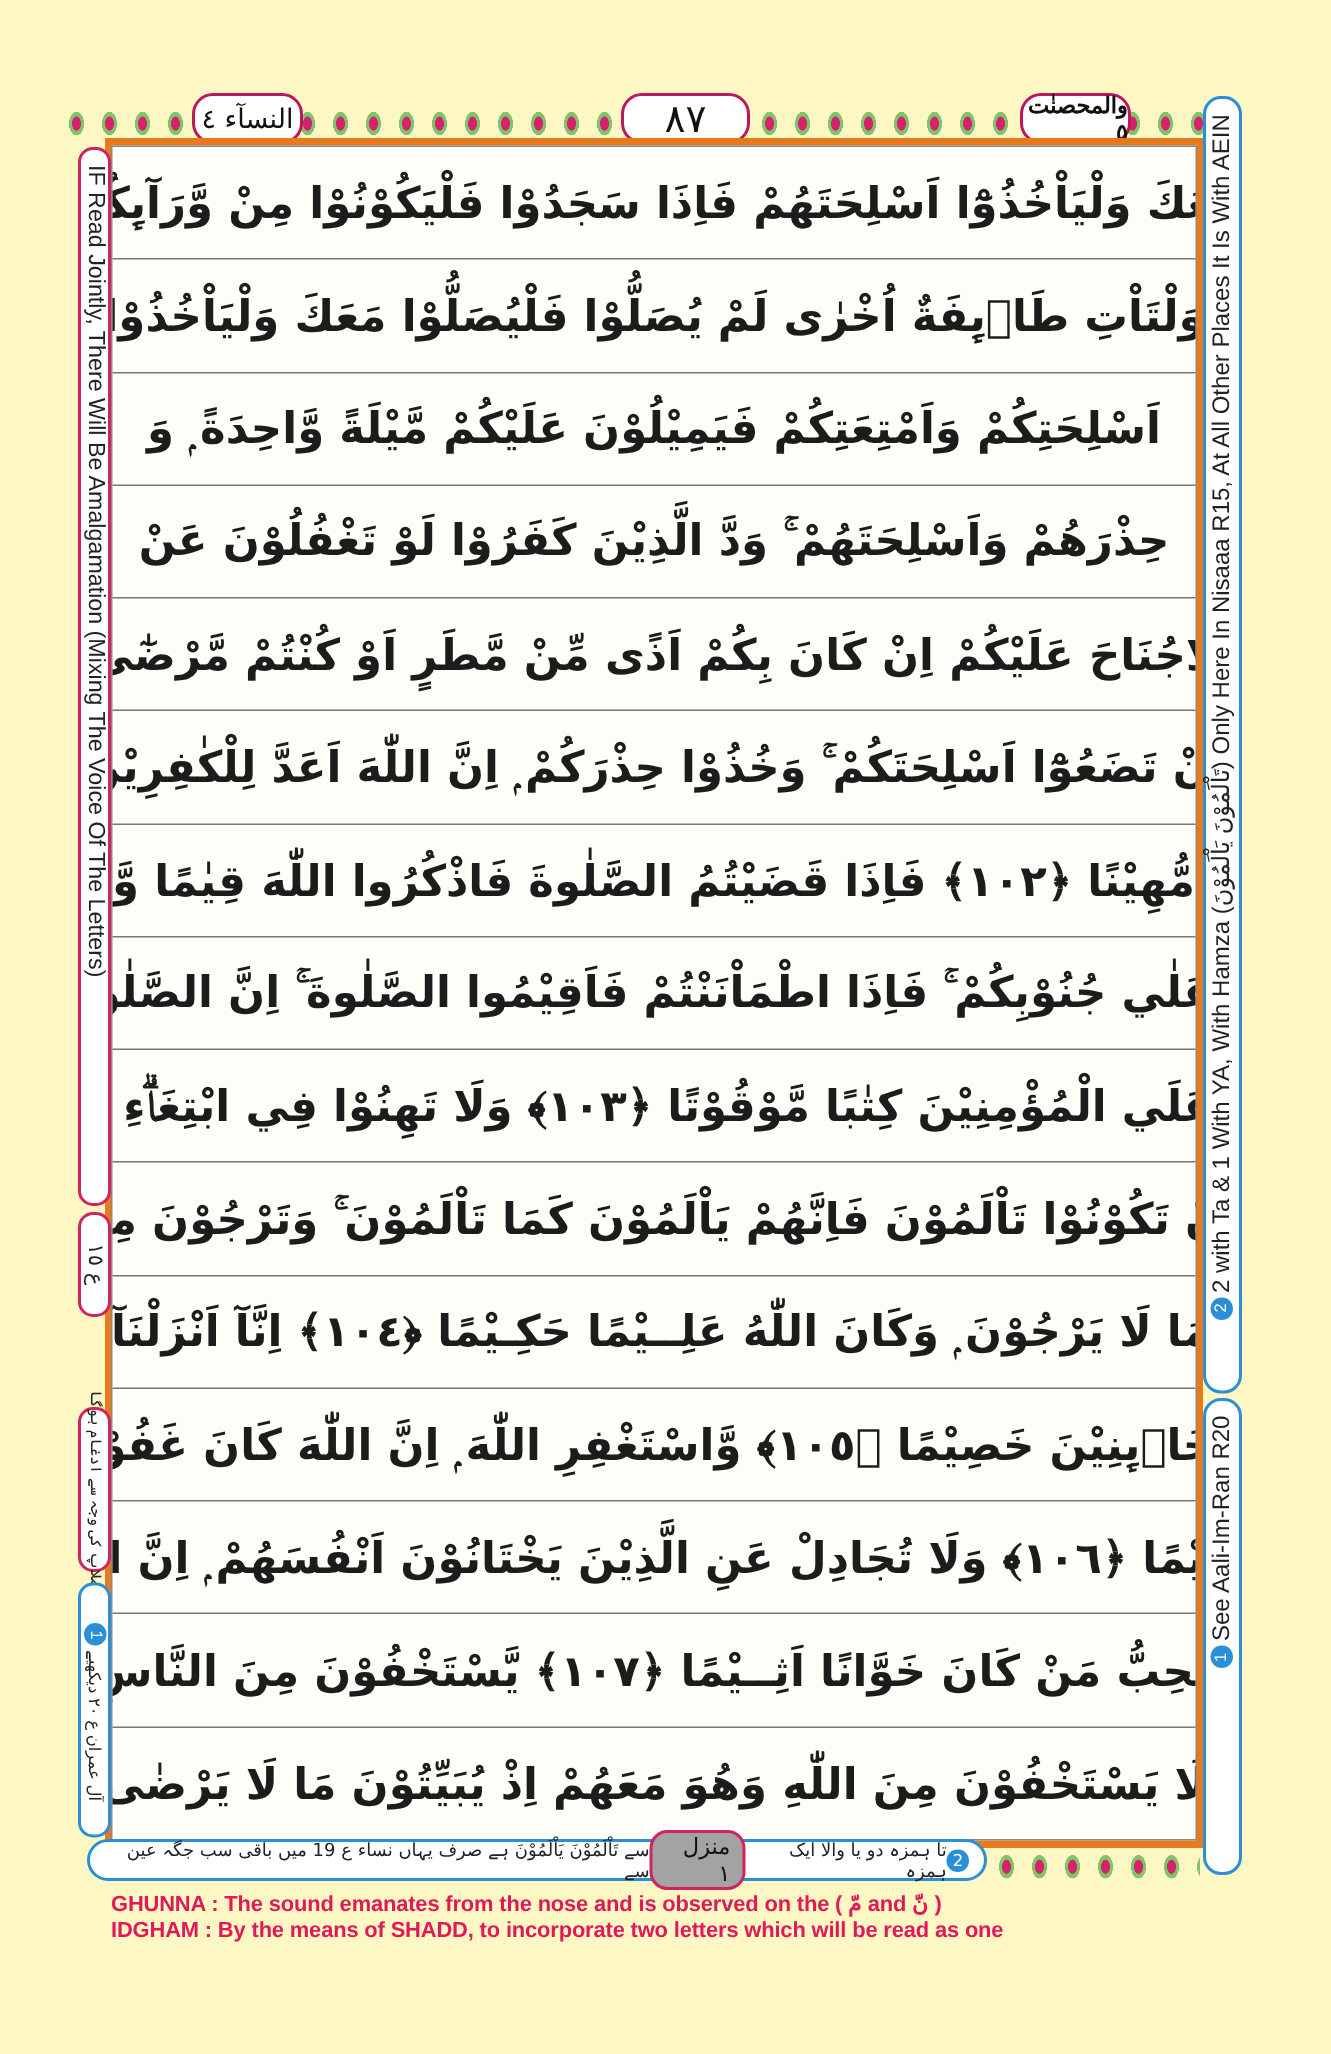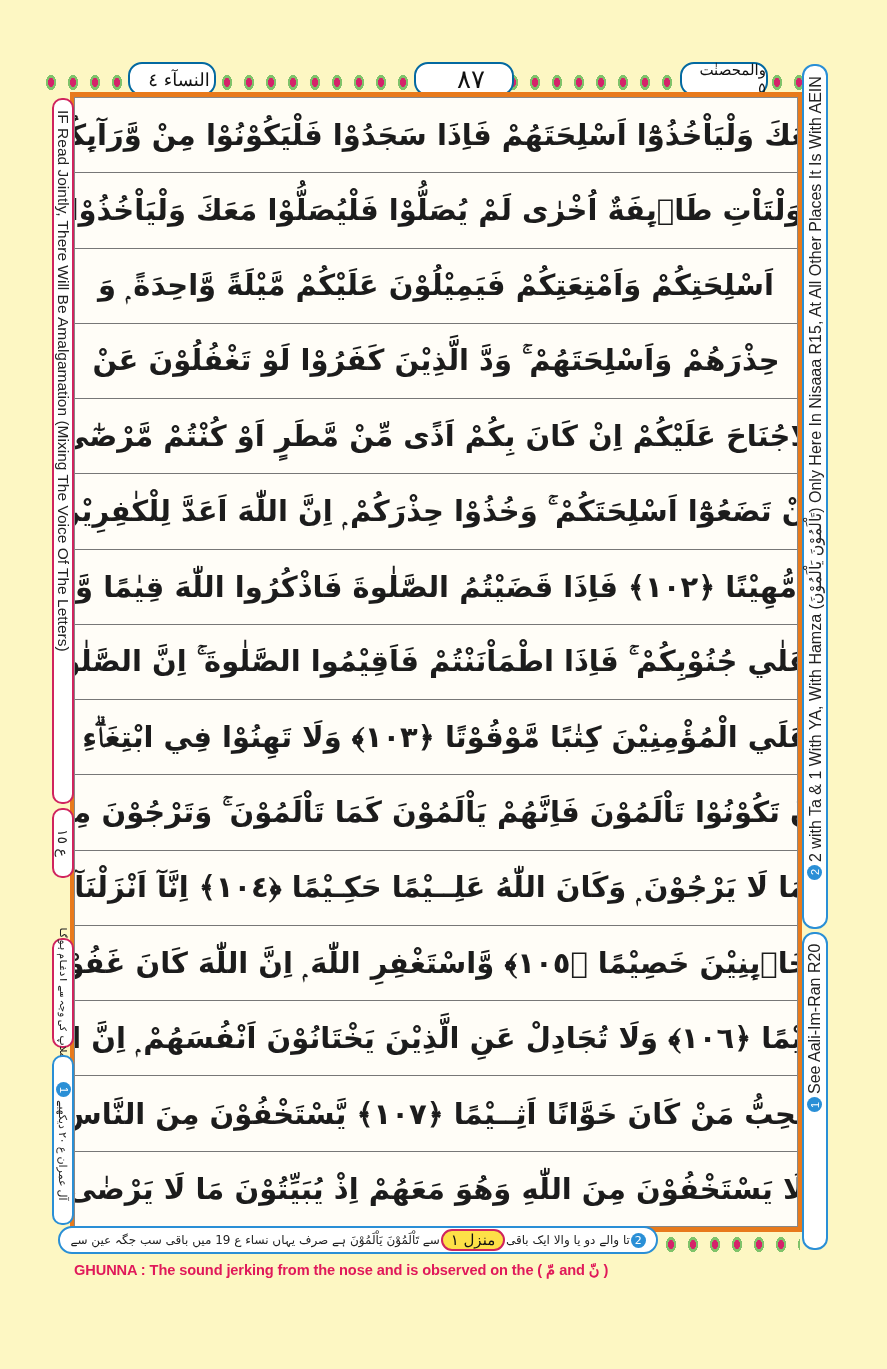--- a/index.html
+++ b/index.html
@@ -9,29 +9,28 @@
     position: relative; overflow: hidden;
     font-family: "DejaVu Sans", sans-serif;
   }
   .top-ornament {
     position: absolute; left: 40px; top: 62px; width: 770px; height: 34px;
     background:
       radial-gradient(ellipse 7px 11px at 50% 60%, #d5226a 0 40%, #7fc36a 45% 70%, transparent 72%) 0 0/22px 34px repeat-x;
   }
   .header-badge {
     position: absolute; top: 62px; height: 30px;
-    background: #fff; border: 2px solid #0369a1; border-radius: 14px;
+    background: #fff; border: 2px solid #be185d; border-radius: 14px;
     display: flex; align-items: center; justify-content: center;
     font-family: "DejaVu Serif", serif; font-size: 18px; color: #111;
     direction: rtl;
-    padding-left: 14px;
   }
   .hb-left { left: 128px; width: 70px; }
   .hb-page { left: 414px; width: 82px; font-size: 26px; }
-  .hb-right { left: 680px; width: 70px; font-size: 15px; }
+  .hb-right { left: 680px; width: 70px; font-size: 15px; font-weight: bold; }
 
   .frame {
     position: absolute; left: 70px; top: 92px; width: 732px; height: 1140px;
     background: #e87a1c; padding: 5px 4px;
     box-sizing: border-box;
   }
   .frame-inner {
     background: #fffdf7; height: 100%;
     border: 1px solid #888;
     box-sizing: border-box;
@@ -92,21 +91,21 @@
     margin: 3px 0;
   }
   .bottom-bar {
     position: absolute; left: 58px; top: 1226px; width: 600px; height: 28px;
     border: 2px solid #2a8fd6; border-radius: 14px; background: #fff;
     display: flex; align-items: center; justify-content: space-around;
     direction: rtl; font-size: 12px; color: #222; box-sizing: border-box; padding: 0 10px;
   }
   .manzil {
     border: 2px solid #d0245e; border-radius: 12px; padding: 0 8px;
-    font-family: "DejaVu Serif", serif; font-size: 15px; color: #111; background: #fde047;
+    font-family: "DejaVu Serif", serif; font-size: 15px; color: #111; background: #a3a3a3;
   }
   .bottom-ornament {
     position: absolute; left: 660px; top: 1228px; width: 140px; height: 30px;
     background:
       radial-gradient(ellipse 7px 11px at 50% 55%, #d5226a 0 40%, #7fc36a 45% 70%, transparent 72%) 0 0/22px 30px repeat-x;
   }
   .legend {
     position: absolute; left: 74px; top: 1262px; width: 740px;
     font-family: "Liberation Sans", sans-serif; font-weight: bold;
     font-size: 14.6px; line-height: 16.5px; letter-spacing: -0.1px;
@@ -161,21 +160,22 @@
   <span class="circle-num">2</span>
   <span>2 with Ta &amp; 1 With YA, With Hamza (تَاْلَمُوْنَ يَاْلَمُوْنَ) Only Here In Nisaaa R15, At All Other Places It Is With AEIN</span>
 </div>
 <div class="vtext right-note2">
   <span class="circle-num">1</span>
   <span>See Aali-Im-Ran R20</span>
 </div>
 
 <div class="bottom-bar">
   <span class="circle-num">2</span>
-  <span>تا والے دو یا والا ایک باقی</span>
+  <span>تا ہمزہ دو یا والا ایک ہمزہ</span>
   <span class="manzil">منزل ١</span>
   <span>سے تَاْلَمُوْنَ یَاْلَمُوْنَ ہے صرف یہاں نساء ع 19 میں باقی سب جگہ عین سے</span>
 </div>
 <div class="bottom-ornament"></div>
 
 <div class="legend">
-  <div class="l1">GHUNNA : The sound jerking from the nose and is observed on the ( مّ and نّ )</div>
+  <div class="l1">GHUNNA : The sound emanates from the nose and is observed on the ( مّ and نّ )</div>
+  <div class="l3">IDGHAM : By the means of SHADD, to incorporate two letters which will be read as one</div>
 </div>
 
 </body></html>

